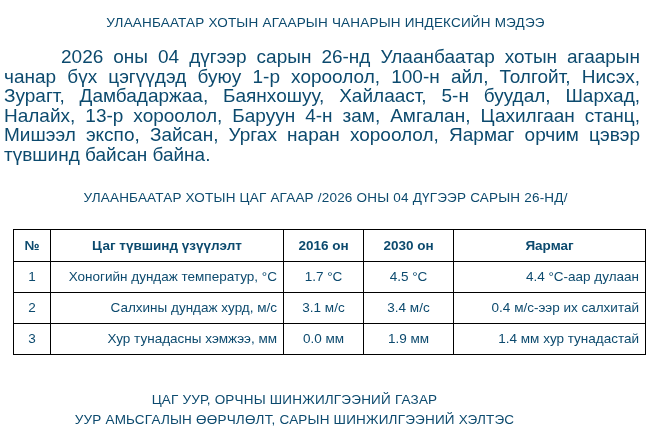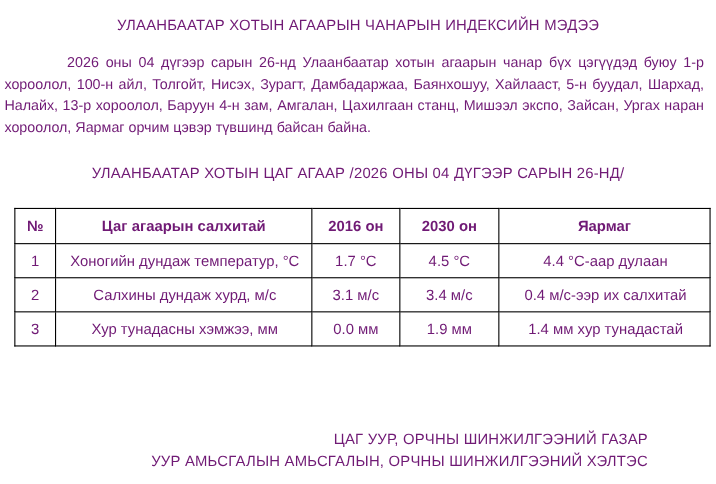--- a/index.html
+++ b/index.html
@@ -5,36 +5,36 @@
   html, body {
     margin: 0;
     padding: 0;
     background: #ffffff;
   }
   .page {
     position: relative;
     width: 651px;
     height: 440px;
     background: #ffffff;
-    color: #701a75;
+    color: #0c4a6e;
     font-family: "Liberation Sans", sans-serif;
     overflow: hidden;
   }
   .doc-title {
     margin: 0;
     padding-top: 13px;
     font-size: 13.5px;
     font-weight: normal;
     line-height: 20px;
     text-align: center;
     letter-spacing: 0.2px;
   }
   .intro {
     margin: 14px 11px 16px 4px;
-    font-size: 13px;
+    font-size: 19px;
     line-height: 19.6px;
     text-align: justify;
     text-indent: 57px;
   }
   .section-title {
     margin: 0;
     margin-top: 23px;
     font-size: 13.5px;
     font-weight: normal;
     line-height: 19px;
@@ -64,27 +64,27 @@
   }
   table.weather td {
     height: 31px;
   }
   .col-num   { width: 37px; }
   .col-ind   { width: 233px; }
   .col-y1    { width: 80px; }
   .col-y2    { width: 90px; }
   .col-note  { width: 192px; }
   table.weather td.center { text-align: center; }
-  table.weather td.left   { text-align: center; padding-left: 8px; }
+  table.weather td.left   { text-align: right; padding-left: 8px; }
   .footer {
     position: absolute;
     left: 0;
     top: 390px;
     width: 589px;
-    text-align: right;
+    text-align: center;
     font-size: 13.5px;
     line-height: 19.5px;
     letter-spacing: 0.2px;
   }
 </style>
 </head>
 <body>
 
 <div class="page">
 
@@ -98,21 +98,21 @@
     <colgroup>
       <col class="col-num">
       <col class="col-ind">
       <col class="col-y1">
       <col class="col-y2">
       <col class="col-note">
     </colgroup>
     <thead>
       <tr>
         <th>№</th>
-        <th>Цаг агаарын салхитай</th>
+        <th>Цаг түвшинд үзүүлэлт</th>
         <th>2016 он</th>
         <th>2030 он</th>
         <th>Яармаг</th>
       </tr>
     </thead>
     <tbody>
       <tr>
         <td class="center">1</td>
         <td class="left">Хоногийн дундаж температур, °С</td>
         <td class="center">1.7 °С</td>
@@ -131,16 +131,16 @@
         <td class="left">Хур тунадасны хэмжээ, мм</td>
         <td class="center">0.0 мм</td>
         <td class="center">1.9 мм</td>
         <td class="left">1.4 мм хур тунадастай</td>
       </tr>
     </tbody>
   </table>
 
   <div class="footer">
     <div>ЦАГ УУР, ОРЧНЫ ШИНЖИЛГЭЭНИЙ ГАЗАР</div>
-    <div>УУР АМЬСГАЛЫН АМЬСГАЛЫН, ОРЧНЫ ШИНЖИЛГЭЭНИЙ ХЭЛТЭС</div>
+    <div>УУР АМЬСГАЛЫН ӨӨРЧЛӨЛТ, САРЫН ШИНЖИЛГЭЭНИЙ ХЭЛТЭС</div>
   </div>
 
 </div>
 
 </body></html>

